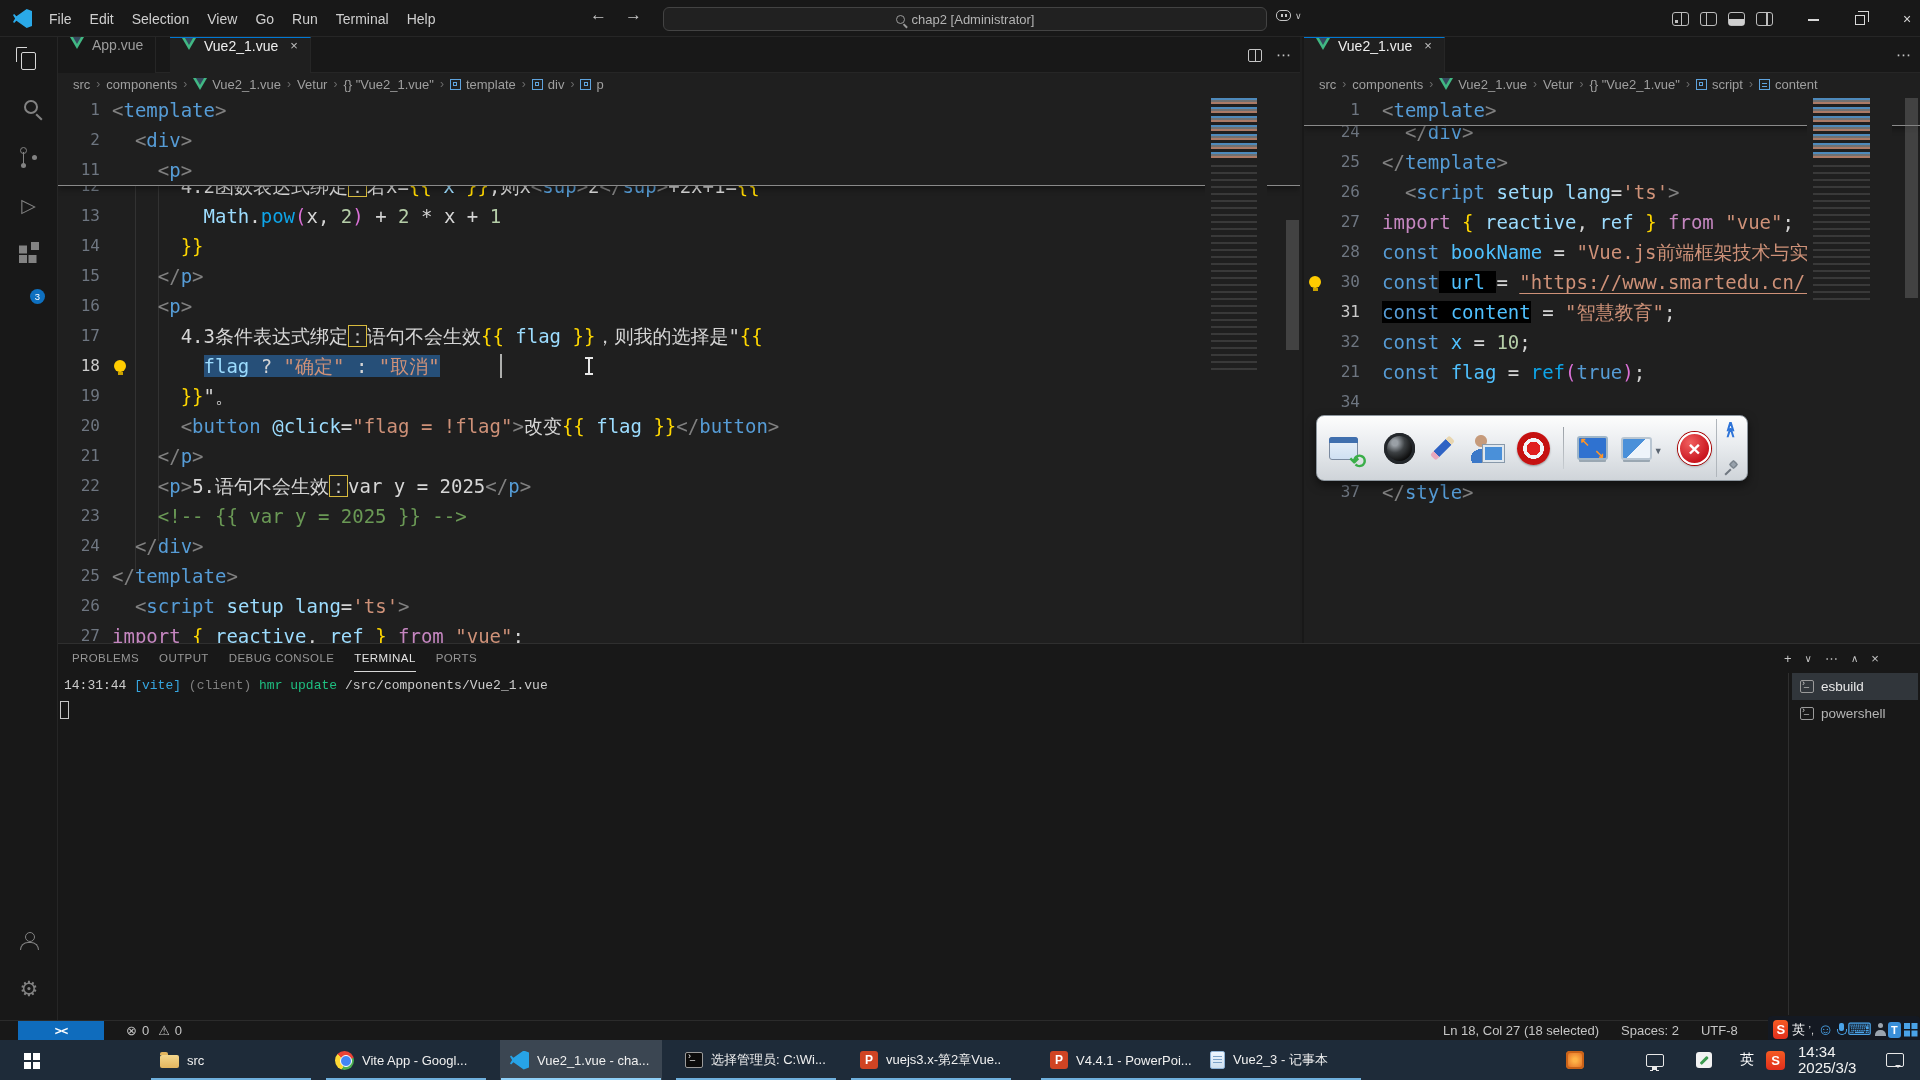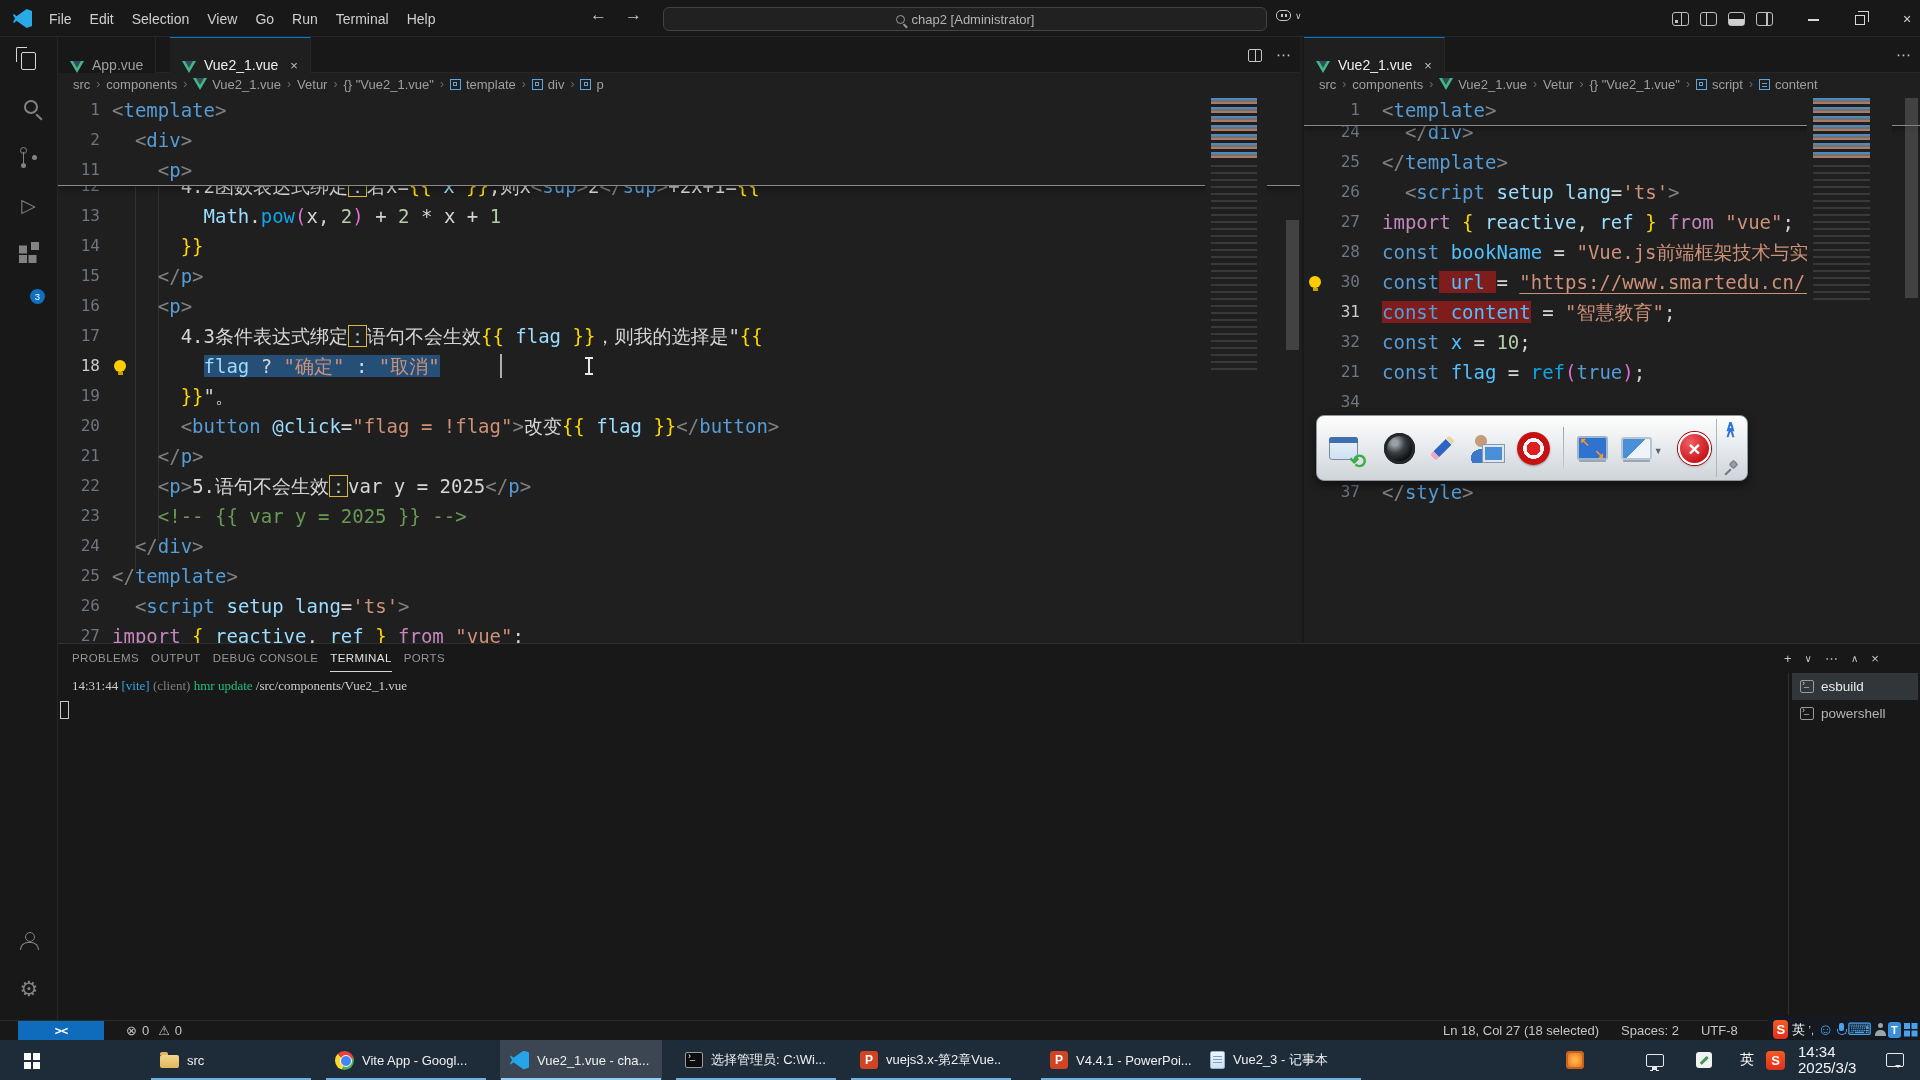--- a/index.html
+++ b/index.html
@@ -53,21 +53,21 @@
   .ai-bottom{position:absolute;left:0;bottom:8px;width:58px}
   .ic-user{width:19px;height:17px;position:relative}
   .ic-user::before{content:"";position:absolute;left:5px;top:0;width:8px;height:8px;border:1.7px solid currentColor;border-radius:50%}
   .ic-user::after{content:"";position:absolute;left:0.5px;bottom:-1px;width:17px;height:7px;border:1.7px solid currentColor;border-bottom:none;border-radius:9px 9px 0 0}
   .ic-gear{font-size:21px;line-height:1}
   
   .group{position:absolute;top:37px;height:606px;background:#1f1f1f;overflow:hidden}
   .gL{left:58px;width:1242px}
   .gR{left:1302px;width:618px;border-left:2px solid #181818}
   .tabbar{position:relative;height:36px;background:#181818;border-bottom:1px solid #262626}
-  .tab{position:absolute;top:0;height:36px;display:flex;align-items:flex-end;gap:8px;padding:0 12px;font-size:14px;
+  .tab{position:absolute;top:0;height:36px;display:flex;align-items:flex-start;gap:8px;padding:0 12px;font-size:14px;
     color:#9d9d9d;background:#181818;border-right:1px solid #262626}
   .tab.active{background:#1f1f1f;color:#eee;border-top:1.5px solid #0078d4}
   .tab .close{margin-left:4px;font-size:13px;color:#c0c0c0}
   .vue{position:relative;display:inline-block;width:0;height:0;border-left:7px solid transparent;border-right:7px solid transparent;border-top:12px solid #41b883}
   .vue::after{content:"";position:absolute;left:-4px;top:-12px;border-left:4px solid transparent;border-right:4px solid transparent;border-top:7px solid #35495e}
   .tabacts{position:absolute;right:8px;top:0;height:36px;display:flex;align-items:center;gap:14px;color:#c5c5c5}
   .ic-split{width:14px;height:13px;border:1.4px solid currentColor;border-radius:2px;position:relative}
   .ic-split::before{content:"";position:absolute;left:5.5px;top:0;bottom:0;width:1.4px;background:currentColor}
   .ellip{font-size:15px;letter-spacing:1px}
   .crumbs{height:22px;display:flex;align-items:center;gap:6px;padding-left:15px;font-size:13px;color:#9f9f9f;background:#1f1f1f}
@@ -87,21 +87,21 @@
   .gL .crow .ln{width:42px}
   .gL .crow .lc{display:block;padding-left:54px}
   .gR .crow .ln{width:56px}
   .gR .crow .lc{display:block;padding-left:78px}
   .c-punct{color:#808080}.c-tag{color:#569cd6}.c-attr{color:#9cdcfe}.c-str{color:#ce9178}
   .c-text{color:#d6d6d6}.c-brace{color:#ffd700}.c-paren{color:#da70d6}.c-var{color:#9cdcfe}
   .c-var2{color:#4fc1ff}.c-num{color:#b5cea8}.c-kw{color:#c586c0}.c-const{color:#569cd6}
   .c-kw2{color:#569cd6}.c-fn{color:#0ea5e9}.c-cmt{color:#6a9955}.c-op{color:#d4d4d4}
   .c-box{box-shadow:inset 0 0 0 1px #d7ba3d}
   .c-sel{background:#264f78}
-  .c-hl{background:#7f1d1d}
+  .c-hl{background:#000000}
   .c-link{text-decoration:underline;text-underline-offset:4px}
   .bulb{position:absolute;top:9px;width:12px;height:12px;border-radius:50%;background:#ffcc00;z-index:3}
   .bulb::after{content:"";position:absolute;left:3.5px;bottom:-3px;width:5px;height:3px;background:#caa200}
   .iguide{position:absolute;width:1px;background:#323232;z-index:0}
   .caret{position:absolute;width:2px;height:24px;background:#aeafad;z-index:4}
   .ibeam{position:absolute;width:2px;height:16px;background:#e8e8e8;z-index:60}
   .ibeam::before,.ibeam::after{content:"";position:absolute;left:-3px;width:8px;height:2px;background:#e8e8e8}
   .ibeam::before{top:-1px}.ibeam::after{bottom:-1px}
   .mm{position:absolute;top:0;background:#1f1f1f;z-index:20}
   .mma,.mmb{position:absolute;left:6px;right:10px}
@@ -133,25 +133,25 @@
   .i-close::before{content:"×";position:absolute;left:0;right:0;top:1px;text-align:center;color:#fff;font-size:21px;font-weight:bold;line-height:27px}
   .fleet-col{position:absolute;right:3px;top:3px;bottom:3px;width:28px;border-left:1px solid #b0b6bc;display:flex;flex-direction:column;align-items:center;justify-content:space-between;padding:2px 0}
   .i-collapse{color:#2e74d8;font-weight:bold;font-size:15px;line-height:10px;text-align:center}
   .i-collapse::before{content:"∧";display:block}
   .i-collapse::after{content:"∧";display:block;margin-top:-4px}
   .i-pin{position:relative;width:15px;height:15px}
   .i-pin::before{content:"";position:absolute;right:1px;top:1px;width:7px;height:7px;background:#97a1ab;border-radius:2px;transform:rotate(45deg);box-shadow:inset 0 0 0 1.5px #7c858e}
   .i-pin::after{content:"";position:absolute;left:1px;bottom:2px;width:8px;height:2px;background:#6f7780;transform:rotate(135deg)}
   
   .panel{position:absolute;left:0;top:643px;width:1920px;height:377px;background:#181818;border-top:1px solid #2f2f2f;z-index:30}
-  .ptabs{position:absolute;left:72px;top:0;height:28px;display:flex;gap:12px;align-items:center}
+  .ptabs{position:absolute;left:72px;top:0;height:28px;display:flex;gap:20px;align-items:center}
   .ptab{font-size:11.5px;letter-spacing:.4px;color:#969696;height:28px;display:flex;align-items:center;border-bottom:1.5px solid transparent}
   .ptab.on{color:#e2e2e2;border-bottom-color:#d7d7d7}
   .pacts{position:absolute;left:1784px;top:0;height:28px;display:flex;gap:13px;align-items:center;color:#c5c5c5;font-size:13px}
-  .plog{position:absolute;left:72px;top:34px;font-family:Liberation Serif, serif;font-size:13px;white-space:pre}
+  .plog{position:absolute;left:64px;top:34px;font-family:Liberation Mono, monospace;font-size:13px;white-space:pre}
   .t-pl{color:#cccccc}.t-vite{color:#36a6e0}.t-dim{color:#7e7e7e}.t-ok{color:#1fbf81}
   .tcur{position:absolute;left:60px;top:57px;width:9px;height:18px;border:1px solid #c8c8c8}
   .pvline{position:absolute;left:1788px;top:29px;width:1px;height:342px;background:#2f2f2f}
   .plist{position:absolute;left:1792px;top:29px;width:126px}
   .prow{height:27px;display:flex;align-items:center;gap:7px;padding:0 8px;font-size:13.5px;color:#b4b4b4}
   .prow.sel{background:#31363b;color:#e8e8e8}
   .tico{position:relative;width:14px;height:13px;border:1px solid #9a9a9a;border-radius:2px}
   .tico::before{content:"›_";position:absolute;left:1px;top:-3px;font-size:9px;color:#cfcfcf;letter-spacing:-1px}
   
   .statusbar{position:absolute;left:0;top:1020px;width:1920px;height:20px;background:#181818;border-top:1px solid #2b2b2b;font-size:13px;color:#c5c5c5;z-index:50}

